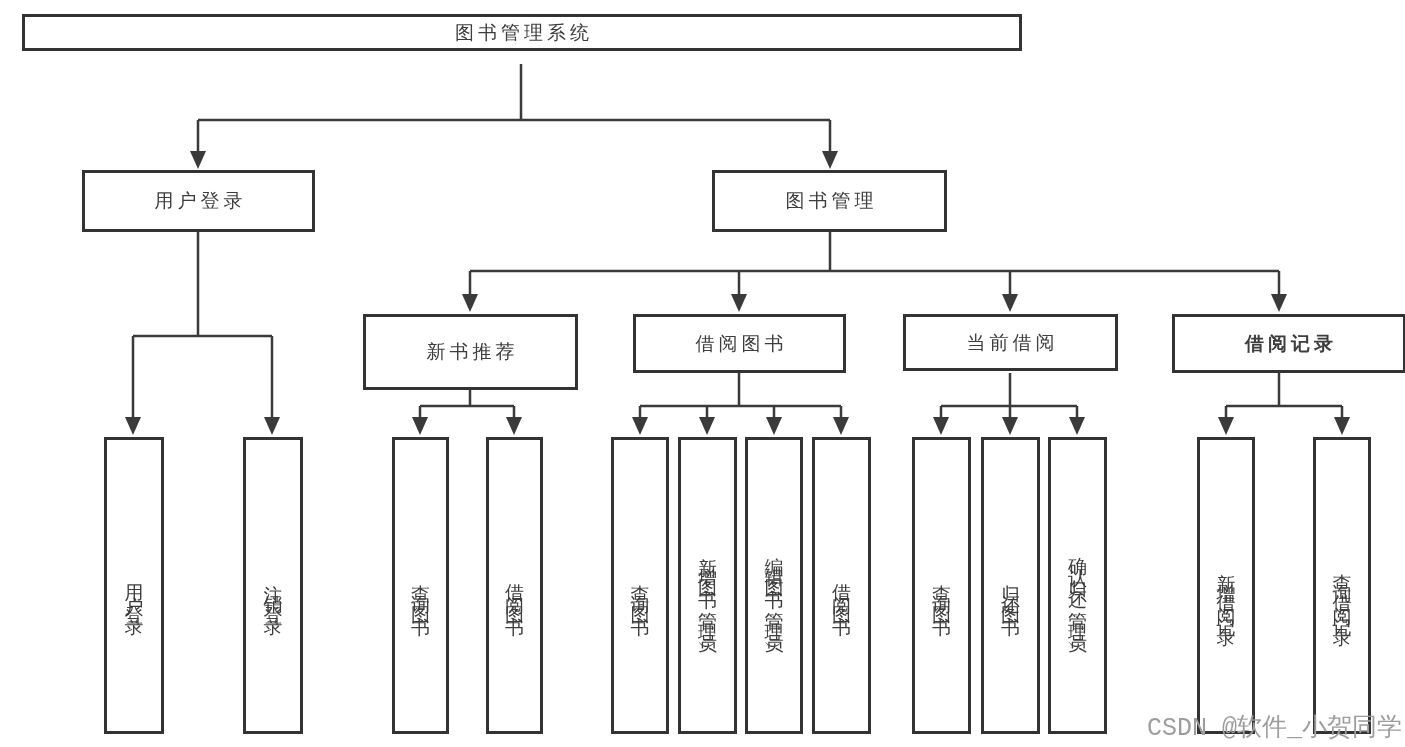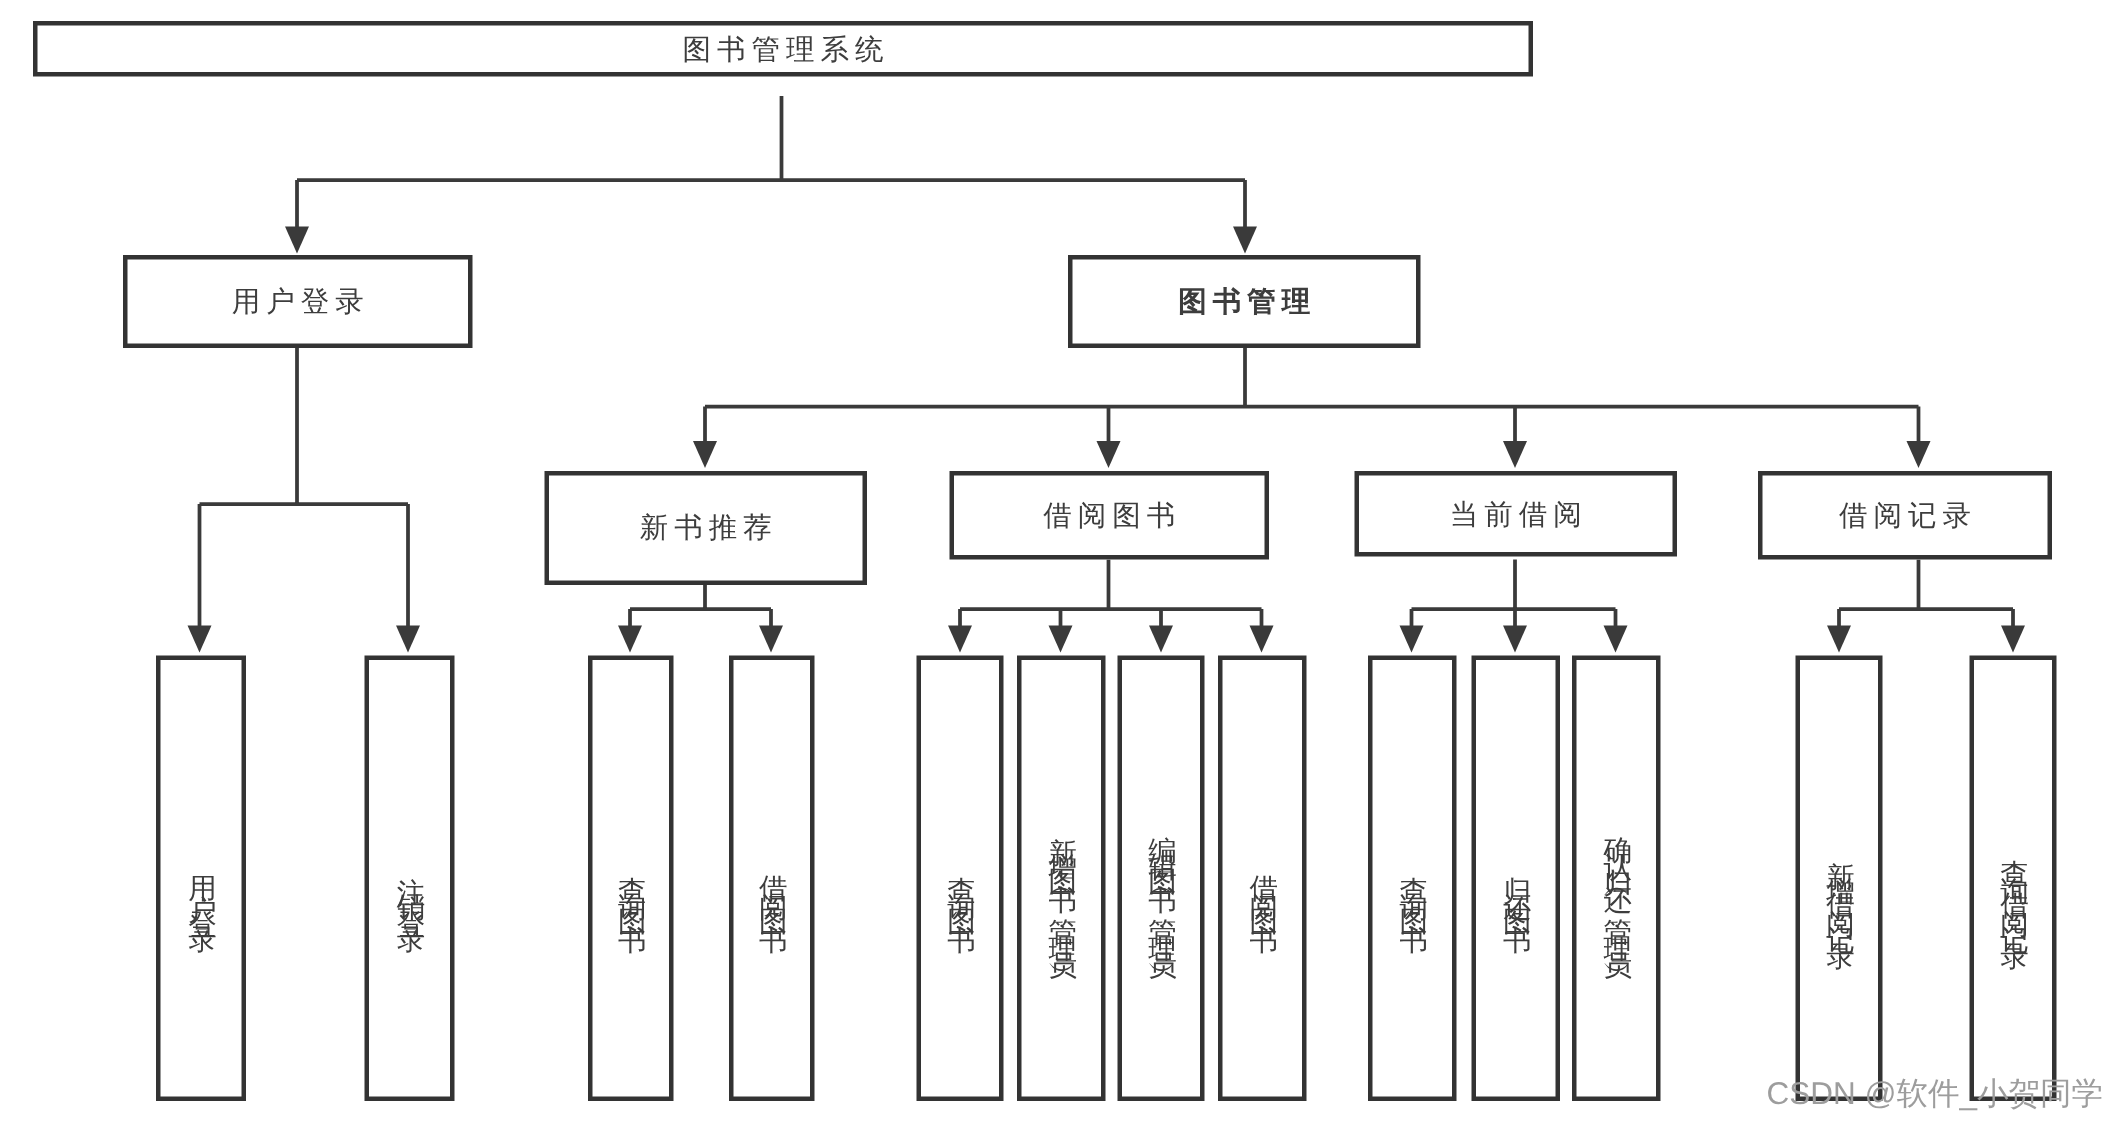--- a/index.html
+++ b/index.html
@@ -61,24 +61,25 @@
     letter-spacing: 11px;
     margin-bottom: -11px;
     color: var(--text);
     white-space: nowrap;
   }
 
   .watermark {
     position: absolute;
     right: 3px;
     bottom: 4px;
-    font-size: 21px;
+    font-size: 25px;
     color: var(--watermark);
     z-index: 10;
     white-space: nowrap;
+    font-family: Liberation Mono, monospace;
   }
 </style>
 </head>
 <body>
 
 <div class="canvas">
 
   <svg class="connectors" width="1405" height="747" viewBox="0 0 1405 747">
     <g>
       <path class="cline" d="M521,64 V120 M198,120 H830 M198,120 V152 M830,120 V152"></path>
@@ -122,34 +123,34 @@
     </g>
   </svg>
 
   <div class="hbox" style="left:22px; top:14px; width:1000px; height:37px;">
     <span class="htext">图书管理系统</span>
   </div>
 
   <div class="hbox" style="left:82px; top:170px; width:233px; height:62px;">
     <span class="htext">用户登录</span>
   </div>
-  <div class="hbox" style="left:712px; top:170px; width:235px; height:62px;font-weight:bold;">
+  <div class="hbox" style="left:712px; top:170px; width:235px; height:62px;">
     <span class="htext">图书管理</span>
   </div>
 
   <div class="hbox" style="left:363px; top:314px; width:215px; height:76px;">
     <span class="htext">新书推荐</span>
   </div>
   <div class="hbox" style="left:633px; top:314px; width:213px; height:59px;">
     <span class="htext">借阅图书</span>
   </div>
   <div class="hbox" style="left:903px; top:314px; width:215px; height:57px;">
     <span class="htext">当前借阅</span>
   </div>
-  <div class="hbox" style="left:1172px; top:314px; width:196px; height:59px;">
+  <div class="hbox" style="left:1172px; top:314px; width:234px; height:59px;font-weight:bold;">
     <span class="htext">借阅记录</span>
   </div>
 
   <div class="vbox" style="left:104px; width:60px;">
     <span class="vtext">用户登录</span>
   </div>
   <div class="vbox" style="left:243px; width:60px;">
     <span class="vtext">注销登录</span>
   </div>
 

